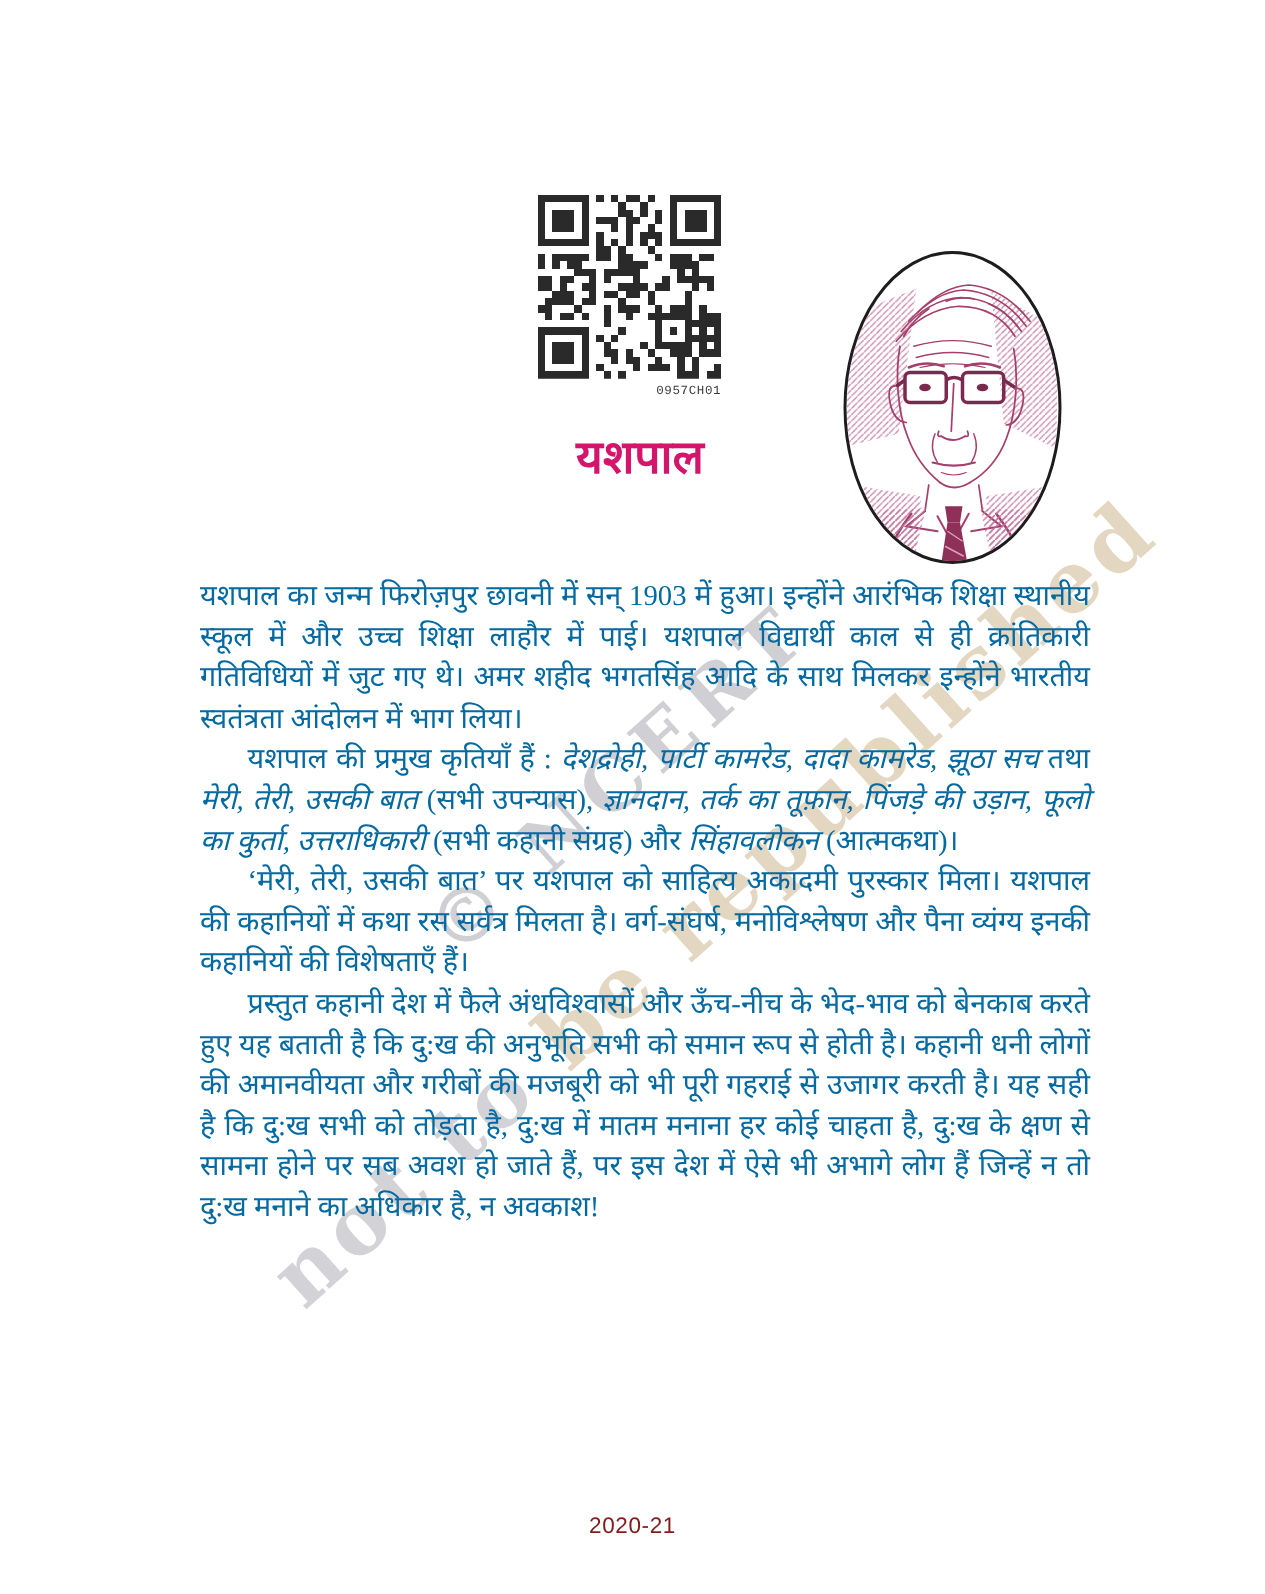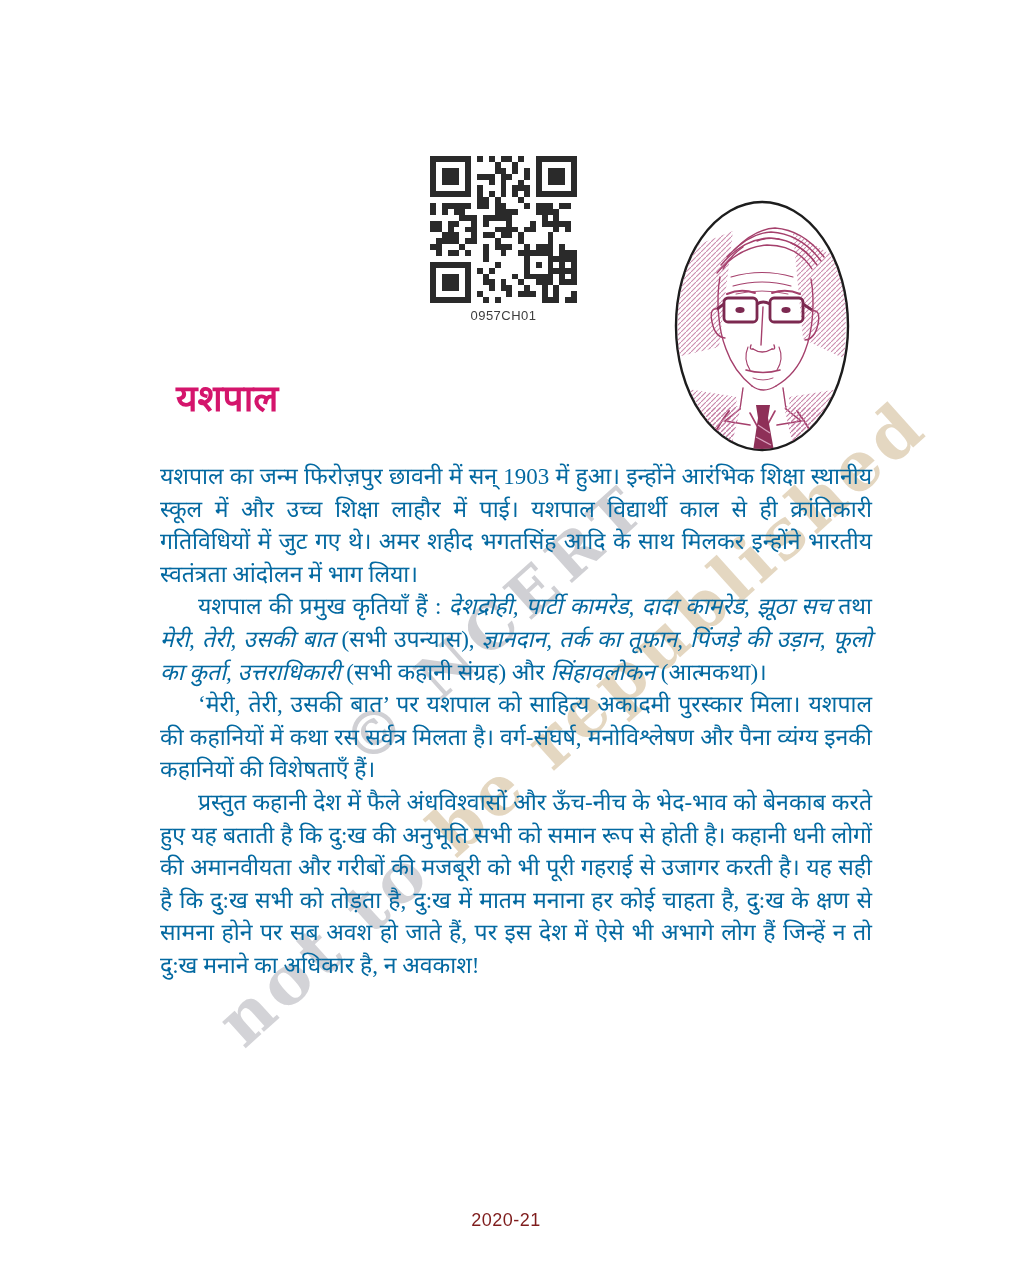--- a/index.html
+++ b/index.html
@@ -14,26 +14,26 @@
   .wm-notto{left:228px;top:992px;font-size:68px;letter-spacing:5px;transform:rotate(-42deg);
             transform-origin:0 50%;}
   .wm-notto .g{color:rgba(140,140,150,0.38);}
   .wm-notto .t{color:rgba(205,183,142,0.55);}
 
   
   .content{position:absolute;inset:0;z-index:2;}
 
   .qr-block{position:absolute;left:430px;top:156px;width:147px;text-align:center;}
   .qr-block svg{display:block;width:147px;height:147px;}
-  .qr-label{margin-top:5px;font-family:Liberation Sans, sans-serif;
-            font-size:13px;color:#3d3d3d;letter-spacing:0.5px;}
+  .qr-label{margin-top:5px;font-family:Liberation Mono, monospace;
+            font-size:10px;color:#3d3d3d;letter-spacing:0.5px;text-align:right;}
 
   .portrait{position:absolute;left:671px;top:197px;width:183px;height:259px;}
 
-  .author-block{position:absolute;left:176px;top:346px;width:712px;margin-top:32px;}
+  .author-block{position:absolute;left:156px;top:346px;width:712px;text-align:center;}
   .author-name{font-size:37px;font-weight:bold;color:#d4156c;line-height:1.15;}
   .author-years{margin-top:7px;font-size:27px;color:#c92459;}
 
   .body-text{position:absolute;left:160px;top:461px;width:712px;
              font-size:23px;line-height:32.6px;color:#0369a1;text-align:justify;}
   .body-text p{margin:0;}
   .body-text p.indent{text-indent:38px;}
 
   .footer{position:absolute;left:0;top:1210px;width:100%;text-align:center;
           font-family:"Liberation Sans","DejaVu Sans",sans-serif;font-size:18px;

